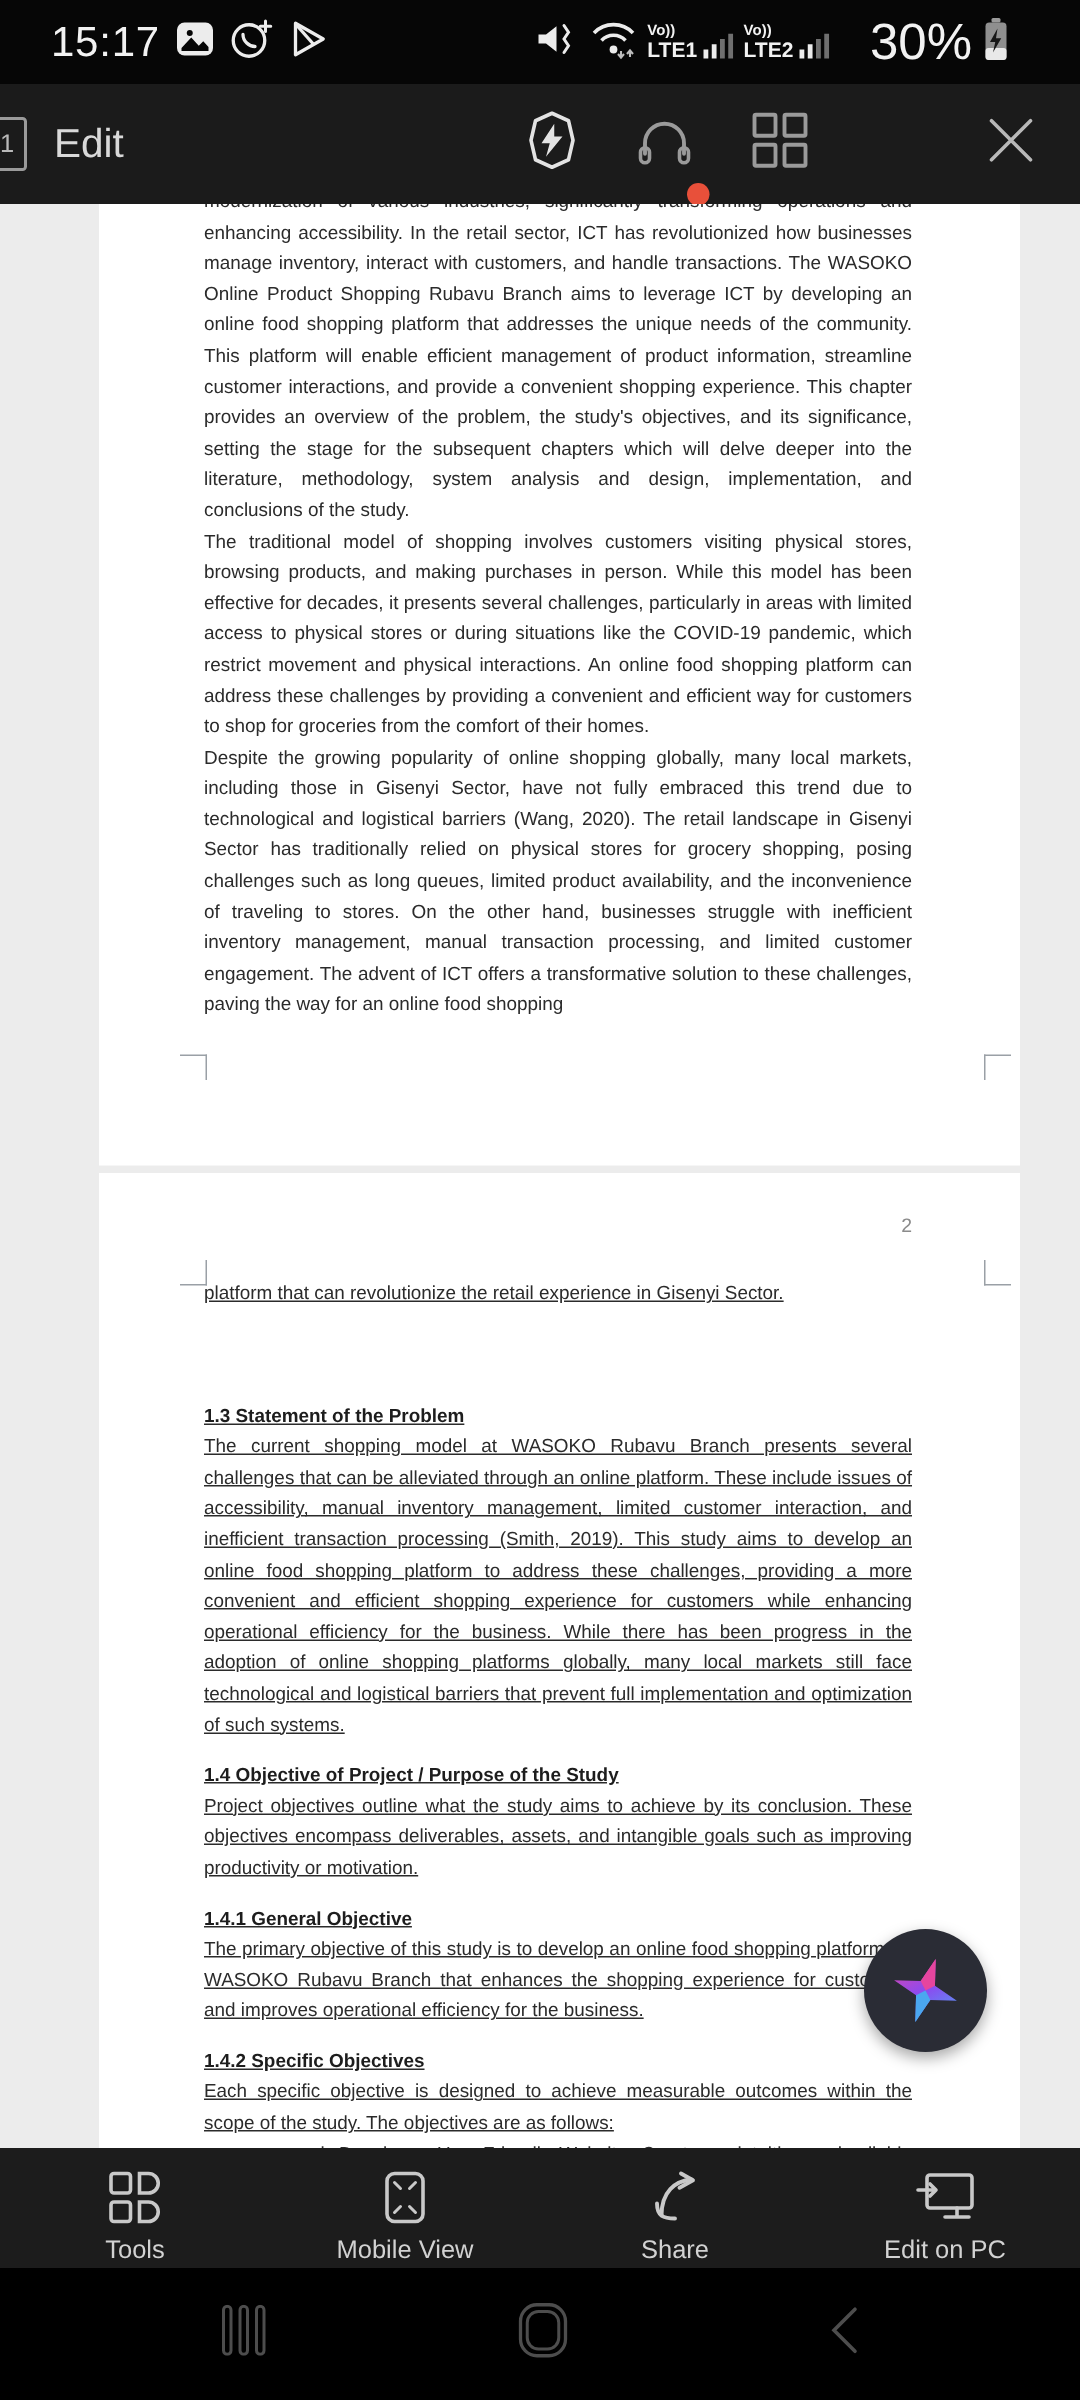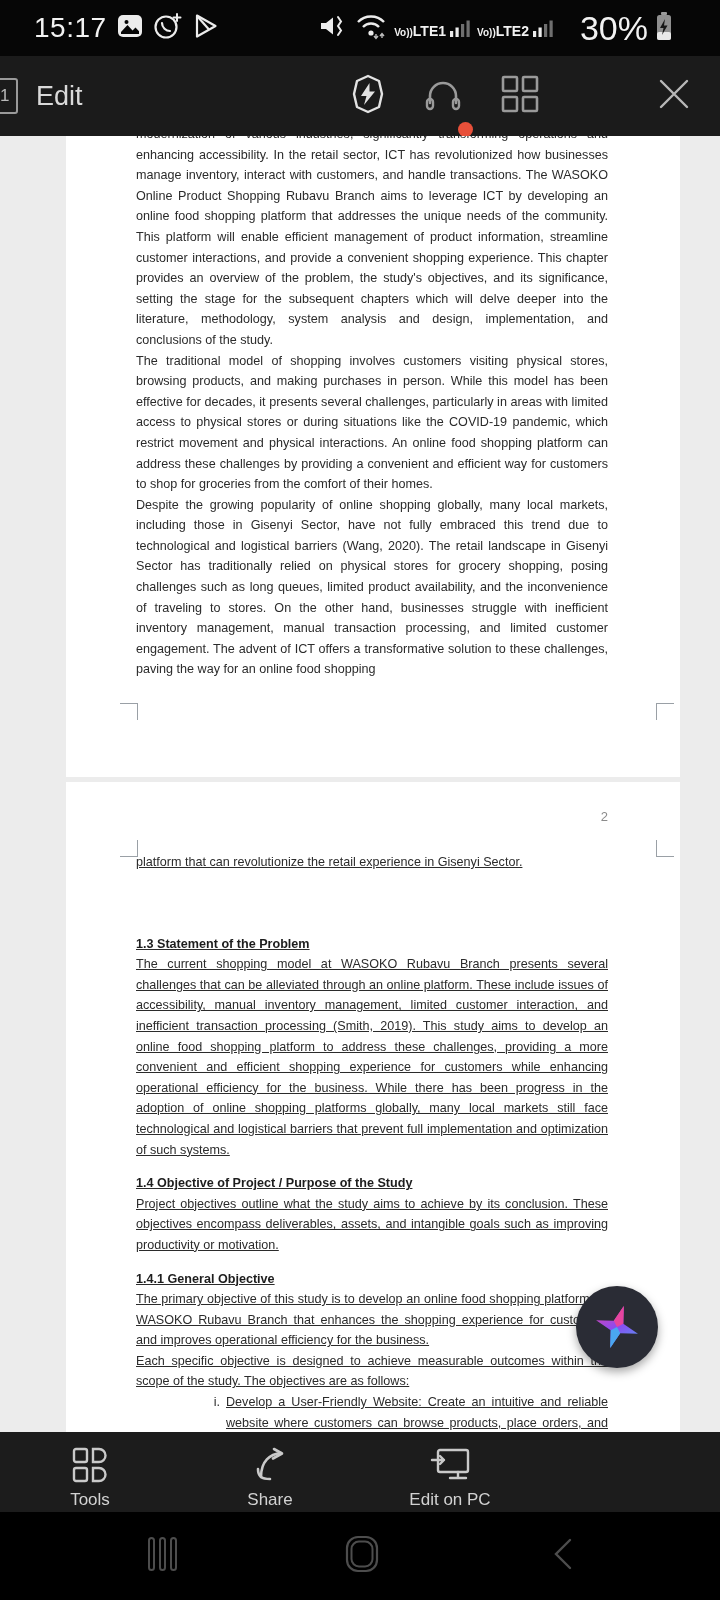--- a/index.html
+++ b/index.html
@@ -6,21 +6,21 @@
   .phone{position:relative;width:720px;height:1600px;overflow:hidden;background:#f97316;
          font-family:"Liberation Sans",sans-serif;}
 
   
   .status-bar{position:absolute;top:0;left:0;width:720px;height:56px;background:#060606;
               display:flex;align-items:center;color:#f2f2f2;}
   .sb-left{display:flex;align-items:center;gap:10px;padding-left:34px;}
   .sb-time{font-size:28px;letter-spacing:.5px;}
   .sb-right{margin-left:auto;display:flex;align-items:center;gap:6px;padding-right:46px;}
   .sim-block{display:flex;align-items:flex-end;gap:3px;}
-  .sim-text{display:flex;flex-direction:row;line-height:1;align-items:flex-end;}
+  .sim-text{display:flex;flex-direction:column;line-height:1;align-items:flex-start;}
   .sim-text .vo{font-size:10px;font-weight:bold;}
   .sim-text .lte{font-size:14px;font-weight:bold;}
   .sb-batt-pct{font-size:34px;margin-left:20px;}
 
   
   .top-toolbar{position:absolute;top:56px;left:0;width:720px;height:80px;background:#1b1b1b;}
   .edit-label{position:absolute;left:36px;top:50%;transform:translateY(-50%);
               font-size:27px;color:#d9d9d9;}
   .tb-icon{position:absolute;top:50%;transform:translate(-50%,-50%);}
   .page-badge{position:absolute;top:50%;transform:translate(-50%,-50%);width:32px;height:32px;
@@ -192,20 +192,21 @@
       <span class="corner-mark cm-br" style="left:590px;top:58px"></span>
       <div class="page-content p2-content" id="page2-content">
           <div class="doc-para">platform that can revolutionize the retail experience in Gisenyi Sector.</div>
           <div class="doc-spacer" style="height: 48px;"></div>
           <div class="doc-heading">1.3 Statement of the Problem</div>
           <div class="doc-para">The current shopping model at WASOKO Rubavu Branch presents several challenges that can be alleviated through an online platform. These include issues of accessibility, manual inventory management, limited customer interaction, and inefficient transaction processing (Smith, 2019). This study aims to develop an online food shopping platform to address these challenges, providing a more convenient and efficient shopping experience for customers while enhancing operational efficiency for the business. While there has been progress in the adoption of online shopping platforms globally, many local markets still face technological and logistical barriers that prevent full implementation and optimization of such systems.</div>
           <div class="doc-heading">1.4 Objective of Project / Purpose of the Study</div>
           <div class="doc-para">Project objectives outline what the study aims to achieve by its conclusion. These objectives encompass deliverables, assets, and intangible goals such as improving productivity or motivation.</div>
           <div class="doc-heading">1.4.1 General Objective</div>
           <div class="doc-para">The primary objective of this study is to develop an online food shopping platform for WASOKO Rubavu Branch that enhances the shopping experience for customers and improves operational efficiency for the business.</div>
+          <div class="doc-heading">1.4.2 Specific Objectives</div>
           <div class="doc-para">Each specific objective is designed to achieve measurable outcomes within the scope of the study. The objectives are as follows:</div>
           <div class="doc-list-item"><span class="marker">i.</span><span>Develop a User-Friendly Website: Create an intuitive and reliable website where customers can browse products, place orders, and make payments online.</span></div>
         </div>
     </div>
   </div>
 
   <div class="fab">
     <svg width="52" height="52" viewBox="0 0 52 52">
       <defs>
         <linearGradient id="g1" x1="0" y1="0" x2="1" y2="1">
@@ -228,20 +229,27 @@
           <g fill="none" stroke="#c9c9c9" stroke-width="2.4">
             <rect x="2" y="2" width="13" height="13" rx="2"></rect>
             <path d="M21 2 h6 a6.5 6.5 0 0 1 0 13 h-6 Z"></path>
             <rect x="2" y="21" width="13" height="13" rx="2"></rect>
             <path d="M21 21 h6 a6.5 6.5 0 0 1 0 13 h-6 Z"></path>
           </g>
         </svg>
       <span class="bt-label">Tools</span>
     </div>
     <div class="bt-item">
+      <svg width="30" height="36" viewBox="0 0 30 36">
+          <rect x="3" y="2" width="24" height="32" rx="5" fill="none" stroke="#c9c9c9" stroke-width="2.4"></rect>
+          <path d="M8 8 l4 4 M22 8 l-4 4 M8 28 l4-4 M22 28 l-4-4" stroke="#c9c9c9" stroke-width="2" stroke-linecap="round"></path>
+        </svg>
+      <span class="bt-label">Mobile View</span>
+    </div>
+    <div class="bt-item">
       <svg width="36" height="36" viewBox="0 0 36 36">
           <path d="M6 22 c0 8 4 10 12 10" fill="none" stroke="#c9c9c9" stroke-width="2.6" stroke-linecap="round"></path>
           <path d="M9 30 C9 14 18 7 29 6" fill="none" stroke="#c9c9c9" stroke-width="2.6" stroke-linecap="round"></path>
           <path d="M22 2 l8 4.5 -9 5" fill="none" stroke="#c9c9c9" stroke-width="2.6" stroke-linejoin="round" stroke-linecap="round"></path>
         </svg>
       <span class="bt-label">Share</span>
     </div>
     <div class="bt-item">
       <svg width="40" height="36" viewBox="0 0 40 36">
           <rect x="8" y="3" width="30" height="22" rx="2" fill="none" stroke="#c9c9c9" stroke-width="2.4"></rect>

